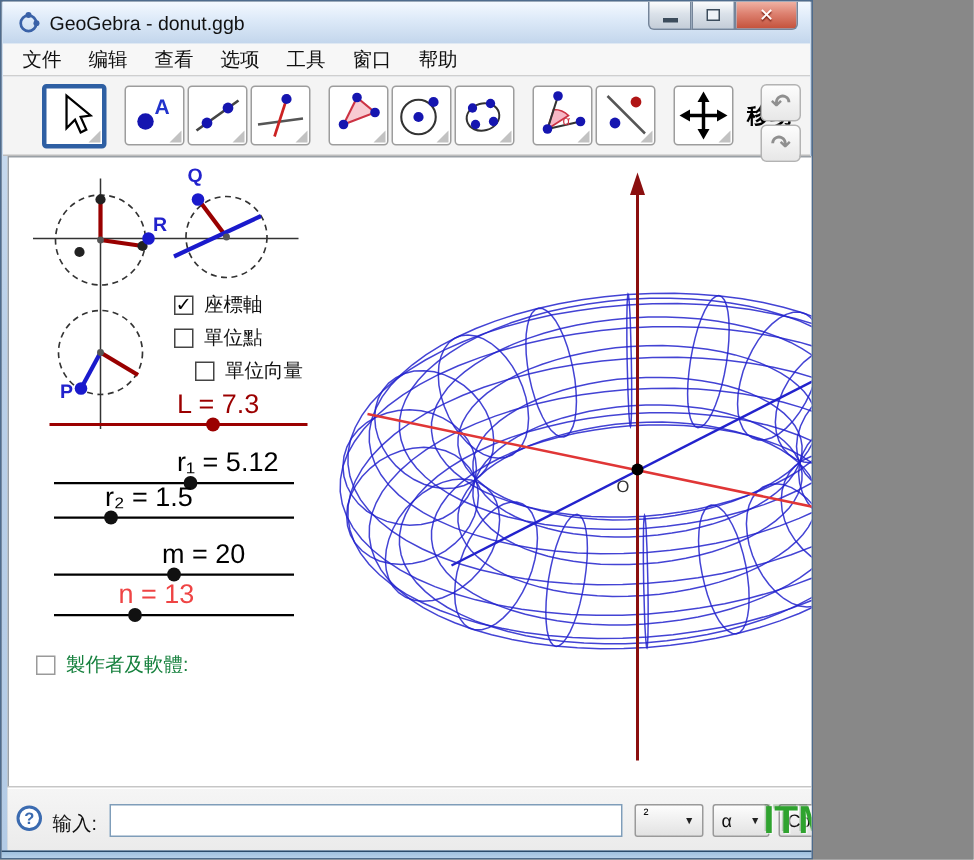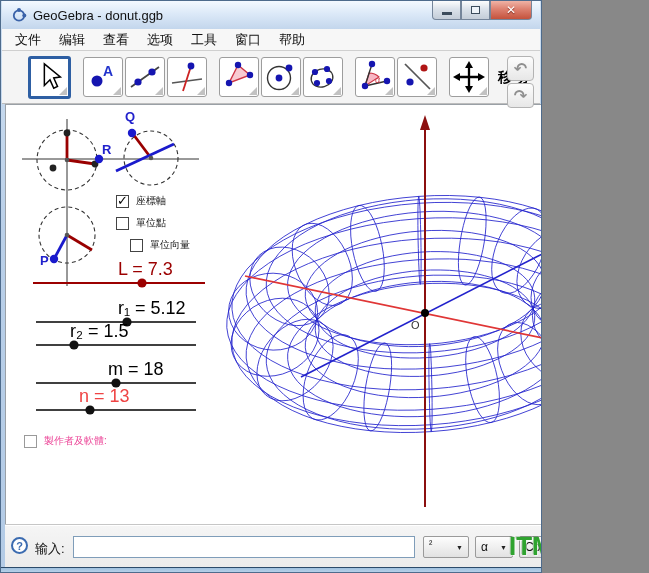--- a/index.html
+++ b/index.html
@@ -41,24 +41,24 @@
   .history{position:absolute;right:7px;top:55px;display:flex;flex-direction:column;gap:2px;z-index:5;}
   .hbtn{width:27px;height:25px;border:1px solid #b3b3b3;border-radius:4px;
     background:linear-gradient(180deg,#fdfdfd,#e7e7e7);color:#8f8f8f;font-size:16px;font-weight:bold;
     display:flex;align-items:center;justify-content:center;}
   
   .canvas{position:absolute;left:4px;top:103px;width:634px;height:421px;background:#fff;
     border:1px solid #9aa0a6;overflow:hidden;}
   .canvas svg{position:absolute;left:0;top:0;}
   .point-label{position:absolute;font-size:13px;font-weight:bold;line-height:13px;}
   .slider-label{position:absolute;font-size:18px;line-height:14px;color:#000;white-space:nowrap;}
-  .cb-row{position:absolute;display:flex;align-items:center;gap:7px;font-size:10px;color:#111;white-space:nowrap;}
+  .cb-row{position:absolute;display:flex;align-items:center;gap:7px;font-size:13px;color:#111;white-space:nowrap;}
   .cb-box{width:13px;height:13px;border:1px solid #444;background:#fff;position:relative;flex:0 0 auto;}
   .cb-box.checked::after{content:"✓";position:absolute;left:0px;top:-3px;font-size:13px;font-weight:bold;color:#000;}
-  .cb-row.gray{color:#ec4899;}
+  .cb-row.gray{color:#15803d;}
   .cb-row.gray .cb-box{border-color:#9a9a9a;}
   
   .inputbar{position:absolute;left:4px;top:524px;width:634px;height:42px;
     background:linear-gradient(180deg,#f5f5f5,#ebebeb);
     border-top:1px solid #ffffff;box-shadow:0 -1px 0 #c6c6c6;}
   .help{position:absolute;left:6px;top:11px;width:17px;height:17px;border-radius:50%;
     border:2px solid #3b6bb0;color:#3b6bb0;font-weight:bold;font-size:11px;background:#fff;
     display:flex;align-items:center;justify-content:center;}
   .input-label{position:absolute;left:30px;top:14px;font-size:13px;color:#111;}
   input.cmd{position:absolute;left:68px;top:10px;width:342px;height:22px;border:1px solid #7f9db9;
@@ -283,21 +283,21 @@
           <circle cx="419" cy="208" r="4" fill="#000"></circle>
         </g>
       </svg>
   <div class="point-label" style="left: 119px; top: 5px; color: rgb(34, 34, 204);">Q</div>
       <div class="point-label" style="left: 96px; top: 38px; color: rgb(34, 34, 204);">R</div>
       <div class="point-label" style="left: 34px; top: 149px; color: rgb(34, 34, 204);">P</div>
       <div class="point-label" style="left: 405px; top: 214px; color: rgb(51, 51, 51); font-weight: normal; font-size: 11px;">O</div>
       <div class="slider-label" style="left: 112px; top: 157px; color: rgb(155, 0, 0);">L = 7.3</div>
       <div class="slider-label" style="left: 112px; top: 196px; color: rgb(0, 0, 0);">r₁ = 5.12</div>
       <div class="slider-label" style="left: 64px; top: 219px; color: rgb(0, 0, 0);">r₂ = 1.5</div>
-      <div class="slider-label" style="left: 102px; top: 257px; color: rgb(0, 0, 0);">m = 18</div>
+      <div class="slider-label" style="left: 102px; top: 257px; color: rgb(0, 0, 0);">m = 20</div>
       <div class="slider-label" style="left: 73px; top: 284px; color: #ef4444;">n = 13</div>
       <div class="cb-row" style="left: 110px; top: 89px;">
         <span class="cb-box checked"></span>
         <span>座標軸</span>
       </div>
       <div class="cb-row" style="left: 110px; top: 111px;">
         <span class="cb-box"></span>
         <span>單位點</span>
       </div>
       <div class="cb-row" style="left: 124px; top: 133px;">

